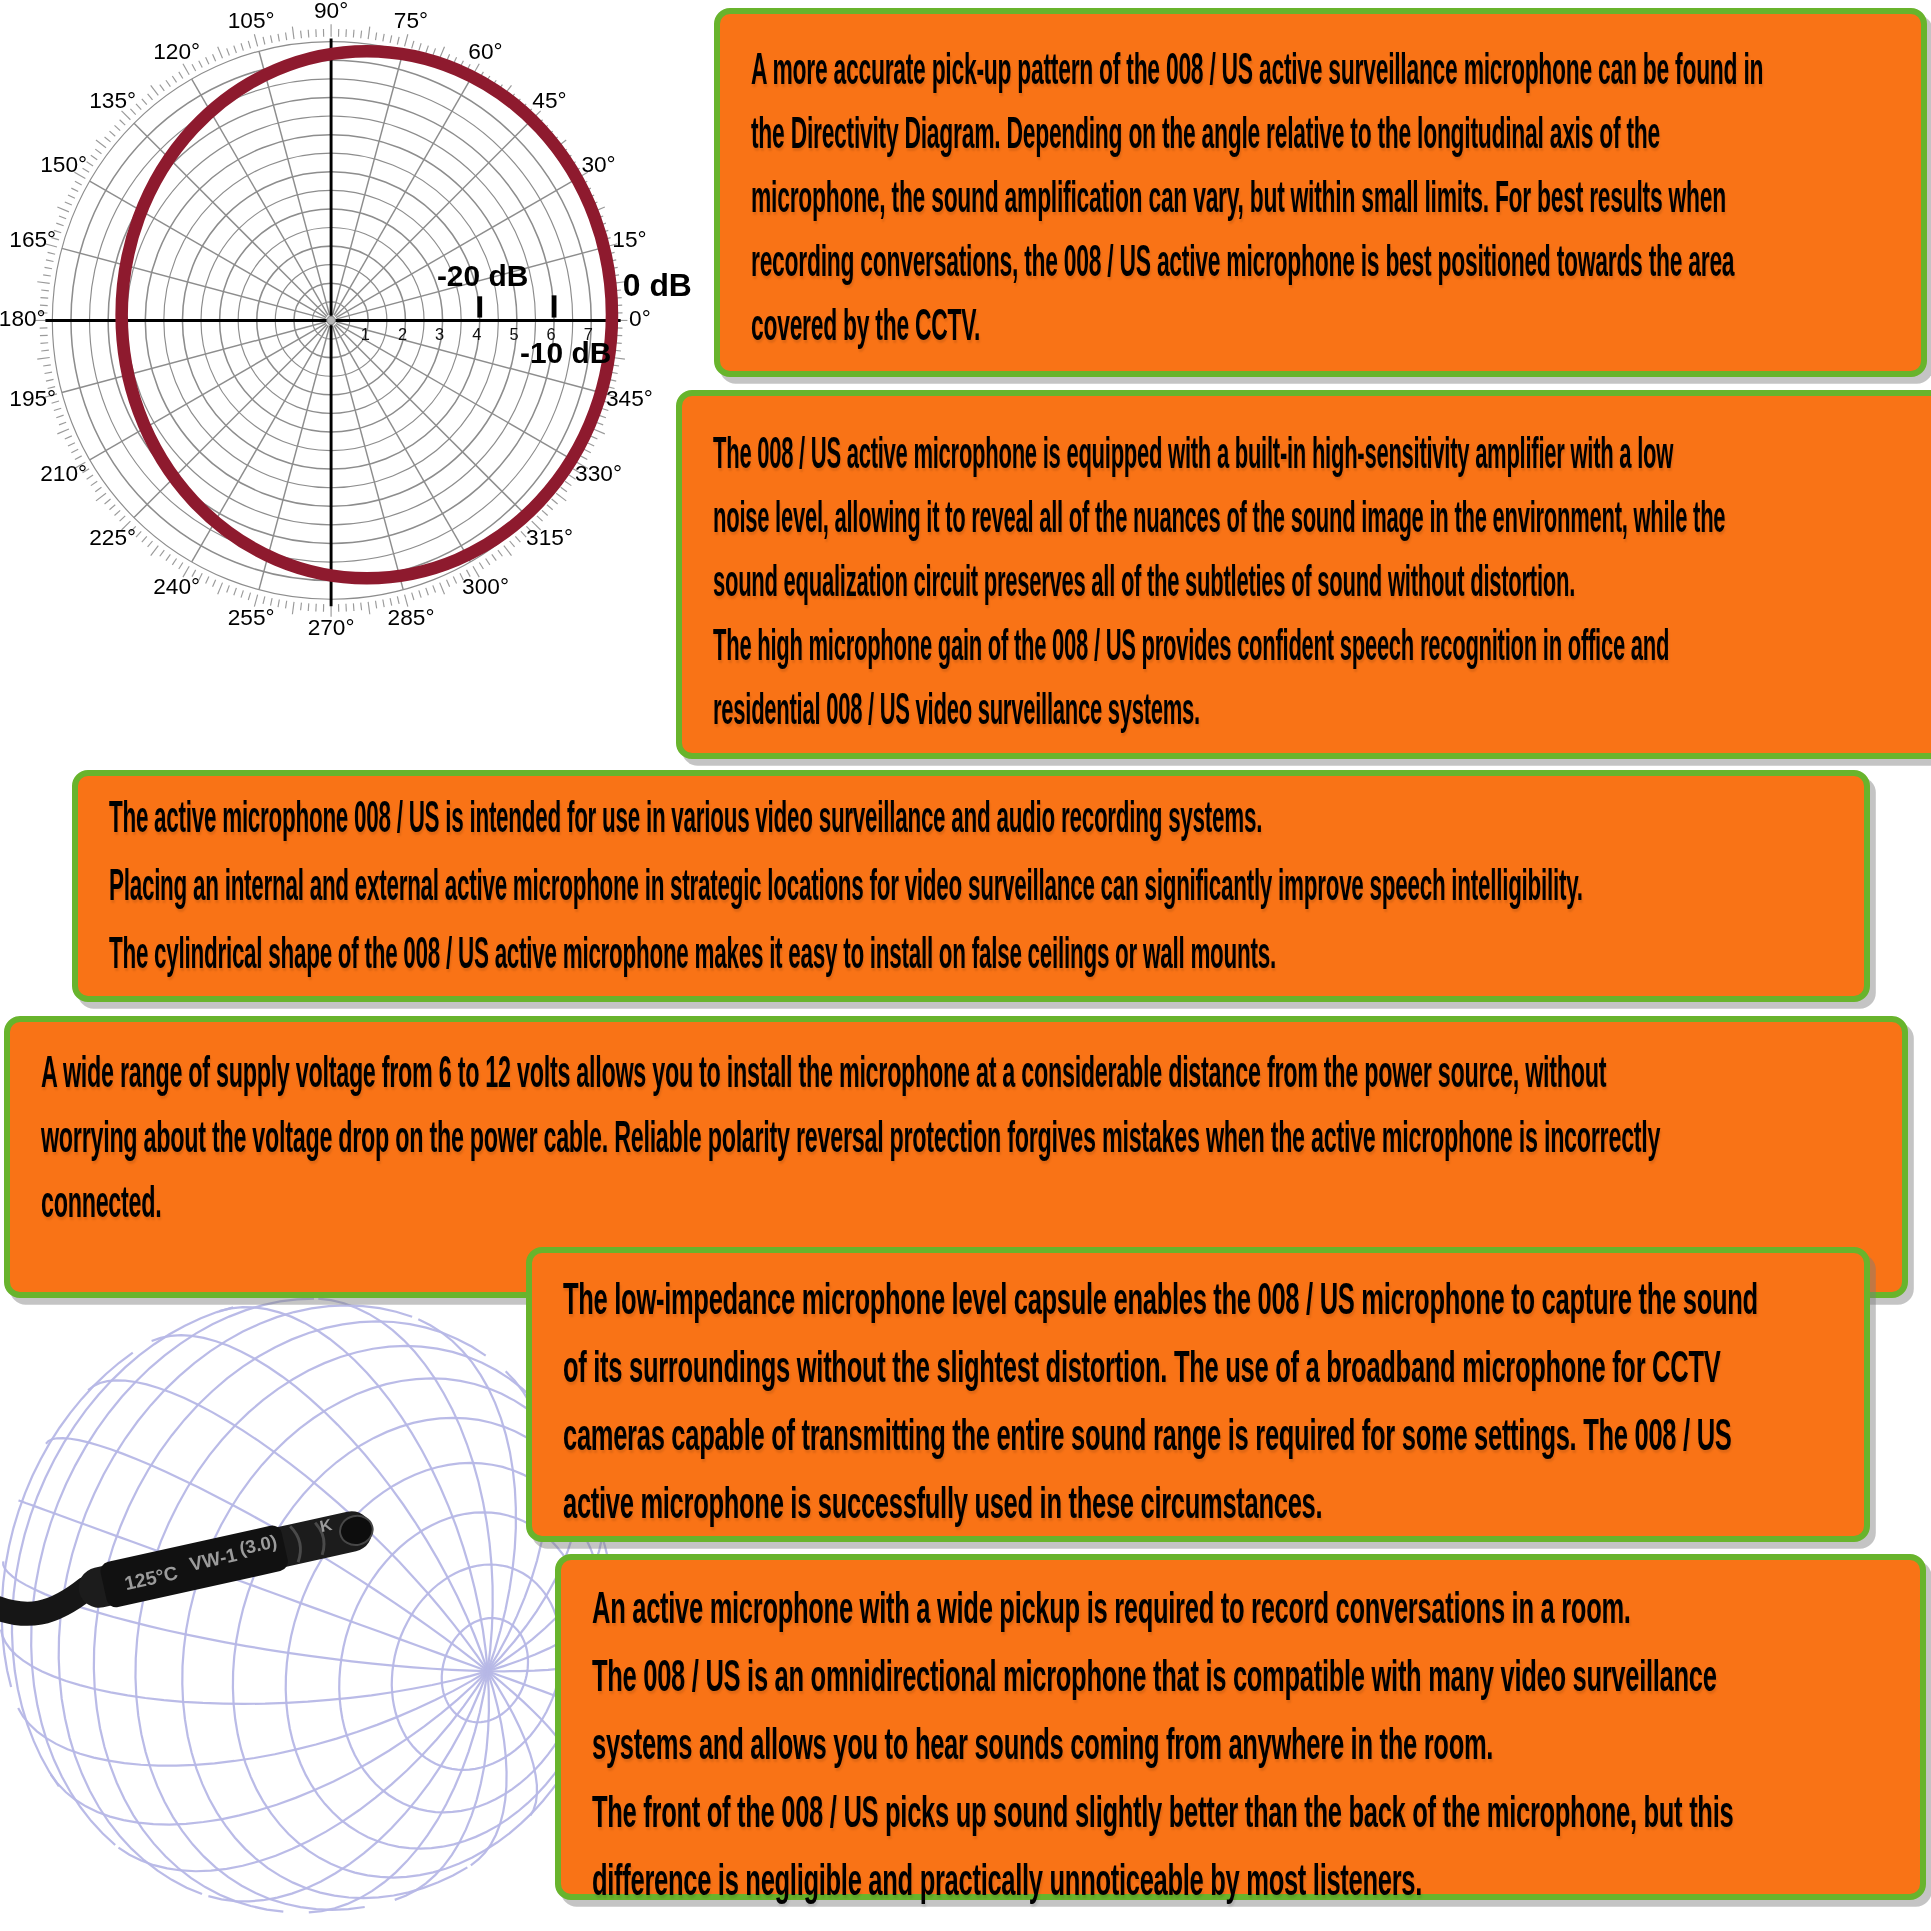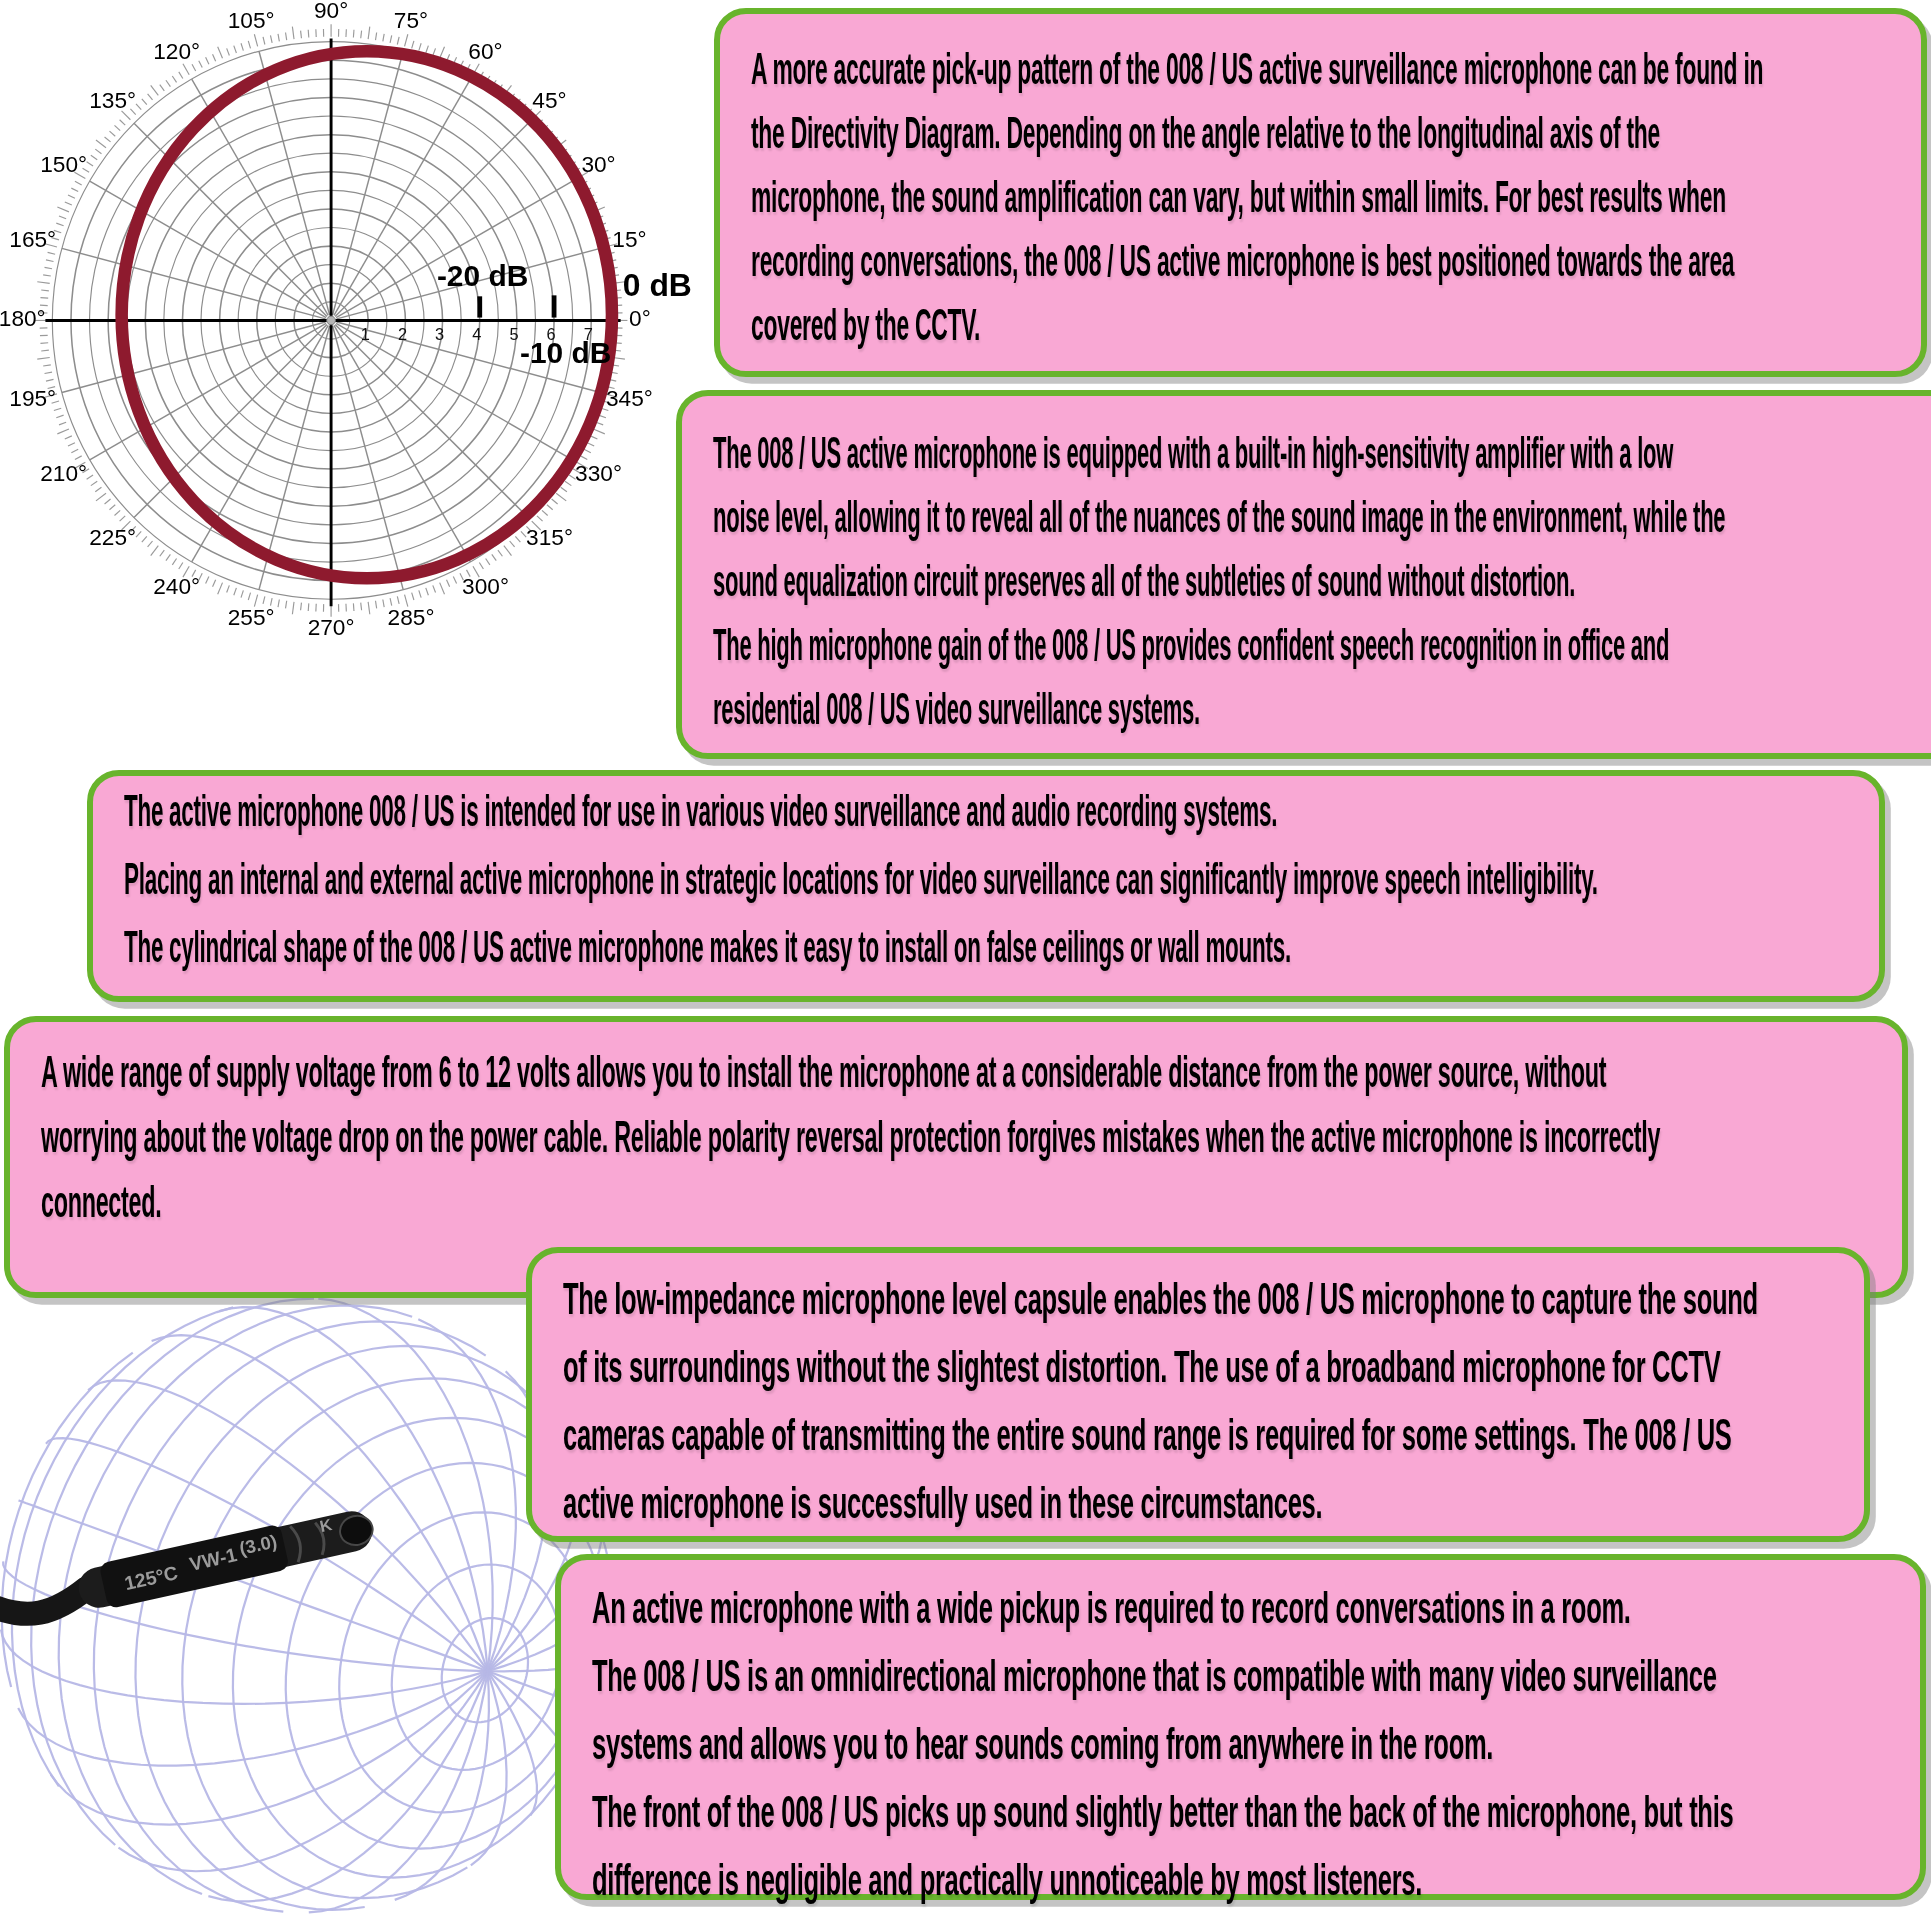--- a/index.html
+++ b/index.html
@@ -1,19 +1,19 @@
 <!DOCTYPE html>
 <html><head>
 <meta charset="utf-8">
 <style>
   html,body{margin:0;padding:0;background:#fff;}
   #stage{position:relative;width:1931px;height:1931px;background:#fff;overflow:hidden;
          font-family:"Liberation Sans",sans-serif;}
   svg{position:absolute;}
-  .gbox{position:absolute;background:#f9a8d4;border:6.8px solid #68b42c;border-radius:32px;
+  .gbox{position:absolute;background:#f97316;border:6.8px solid #68b42c;border-radius:16px;
         box-sizing:border-box;box-shadow:5.8px 6.8px 0 rgba(125,125,125,.45);
         padding-left:31px;z-index:5;}
   .tx{transform:scaleX(var(--sx));transform-origin:0 0;width:calc(100%/var(--sx));}
   .ln{white-space:nowrap;font-weight:700;font-size:44px;line-height:var(--lh);color:#000;
       letter-spacing:-0.5px;font-family:"Liberation Sans",sans-serif;
       text-shadow:1.9px 2.9px 2.9px rgba(0,0,0,.10);}
 </style>
 </head>
 <body>
 
@@ -405,21 +405,21 @@
   <div class="gbox" style="left:676px;top:390px;width:1476px;height:369px;--sx:.50;--lh:64px;padding-top:25px">
     <div class="tx">
       <div class="ln">The 008 / US active microphone is equipped with a built-in high-sensitivity amplifier with a low</div>
       <div class="ln">noise level, allowing it to reveal all of the nuances of the sound image in the environment, while the</div>
       <div class="ln">sound equalization circuit preserves all of the subtleties of sound without distortion.</div>
       <div class="ln">The high microphone gain of the 008 / US provides confident speech recognition in office and</div>
       <div class="ln">residential 008 / US video surveillance systems.</div>
     </div>
   </div>
 
-  <div class="gbox" style="left:87px;top:770px;width:1798px;height:232px;--sx:.51;--lh:68px;padding-top:1px">
+  <div class="gbox" style="left:72px;top:770px;width:1798px;height:232px;--sx:.51;--lh:68px;padding-top:7px">
     <div class="tx">
       <div class="ln">The active microphone 008 / US is intended for use in various video surveillance and audio recording systems.</div>
       <div class="ln">Placing an internal and external active microphone in strategic locations for video surveillance can significantly improve speech intelligibility.</div>
       <div class="ln">The cylindrical shape of the 008 / US active microphone makes it easy to install on false ceilings or wall mounts.</div>
     </div>
   </div>
 
   <div class="gbox" style="left:4px;top:1016px;width:1904px;height:282px;--sx:.53;--lh:65px;padding-top:17px">
     <div class="tx">
       <div class="ln">A wide range of supply voltage from 6 to 12 volts allows you to install the microphone at a considerable distance from the power source, without</div>

